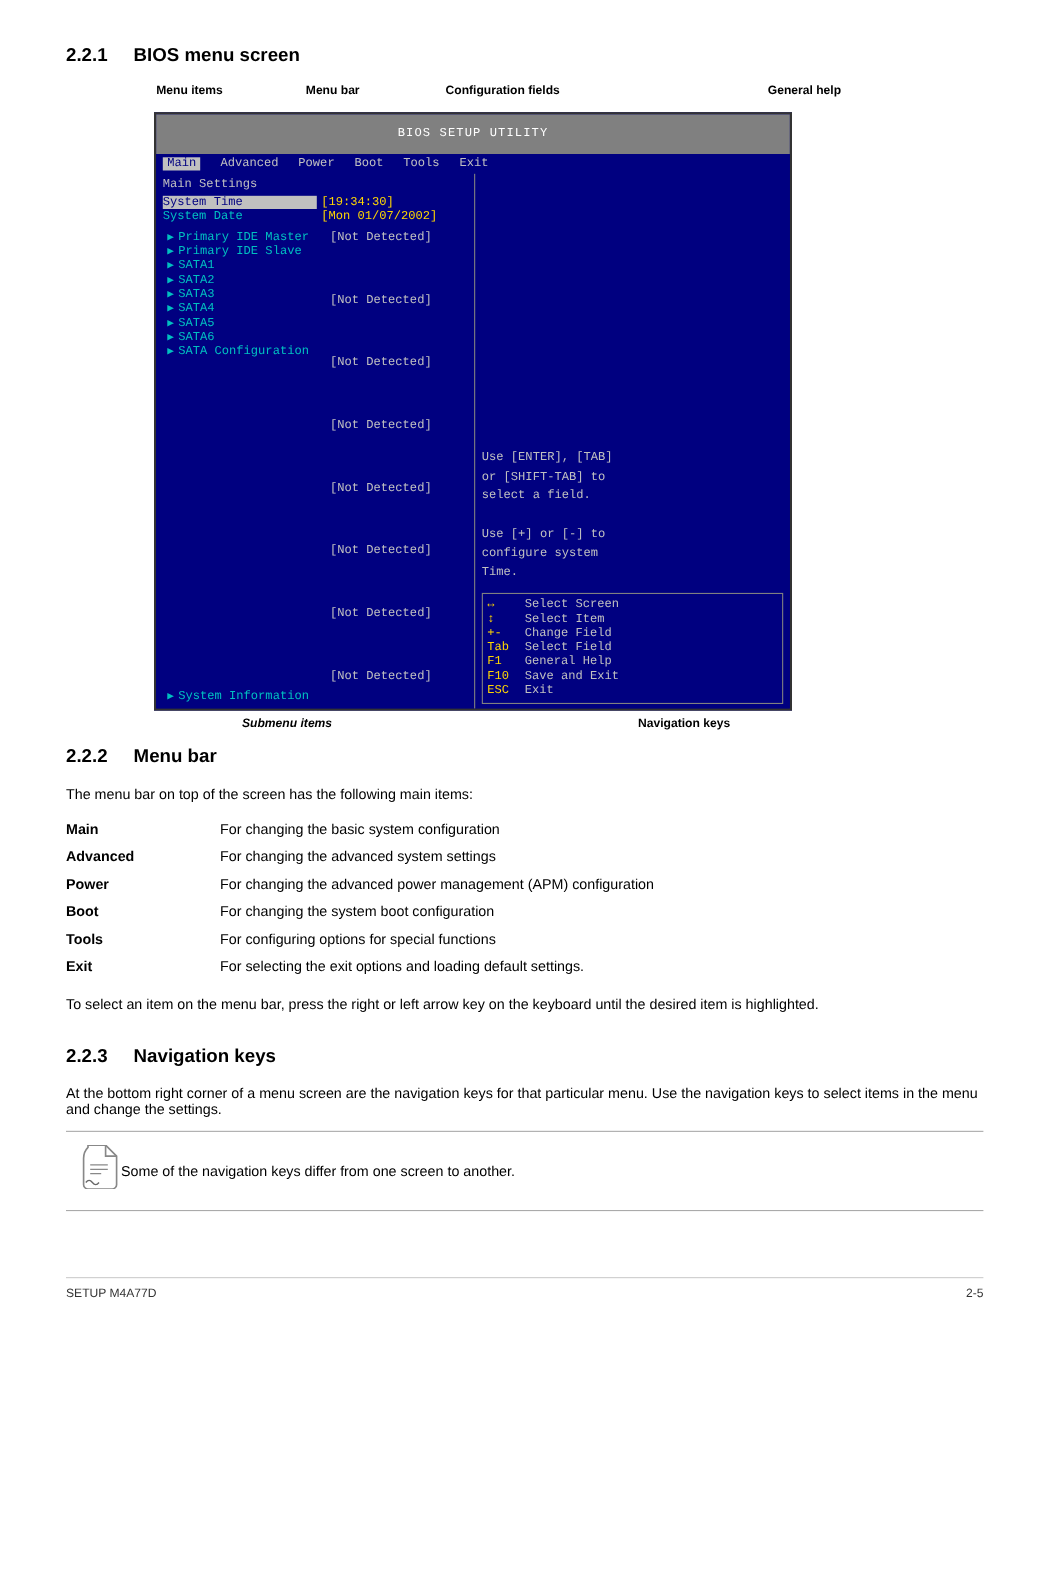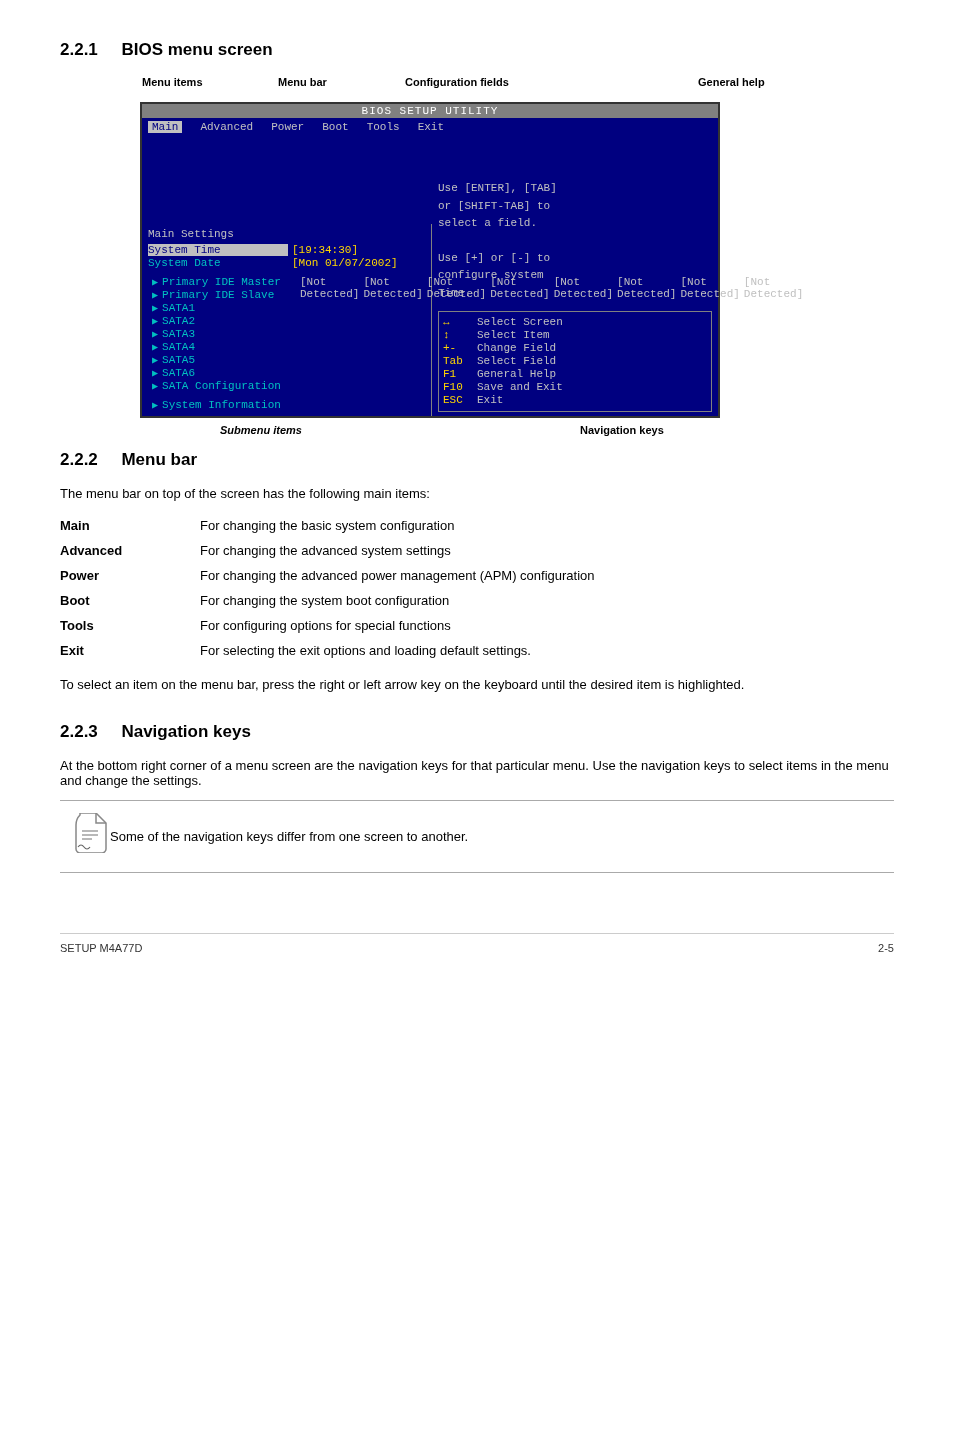--- a/index.html
+++ b/index.html
@@ -64,21 +64,21 @@
       font-family: 'Courier New', monospace;
       font-size: 11px;
       width: 580px;
       margin-left: 80px;
     }
 
     .bios-titlebar {
       background: #808080;
       color: #fff;
       text-align: center;
-      padding: 1px 0;
+      padding: 12px 0;
       font-size: 11px;
       letter-spacing: 1px;
     }
 
     .bios-menubar {
       display: flex;
       align-items: center;
       background: #000080;
       padding: 0 6px;
       gap: 18px;
@@ -298,21 +298,22 @@
       font-size: 11px;
       color: #333;
     }
 
     .bios-spacer {
       height: 6px;
     }
 
     .bios-detected-block {
       display: flex;
-      flex-direction: row;
+      flex-direction: column;
+      gap: 45px;
     }
 
     .bios-two-col {
       display: flex;
       gap: 0;
     }
     .bios-col-labels {
       min-width: 148px;
     }
     .bios-col-values {

